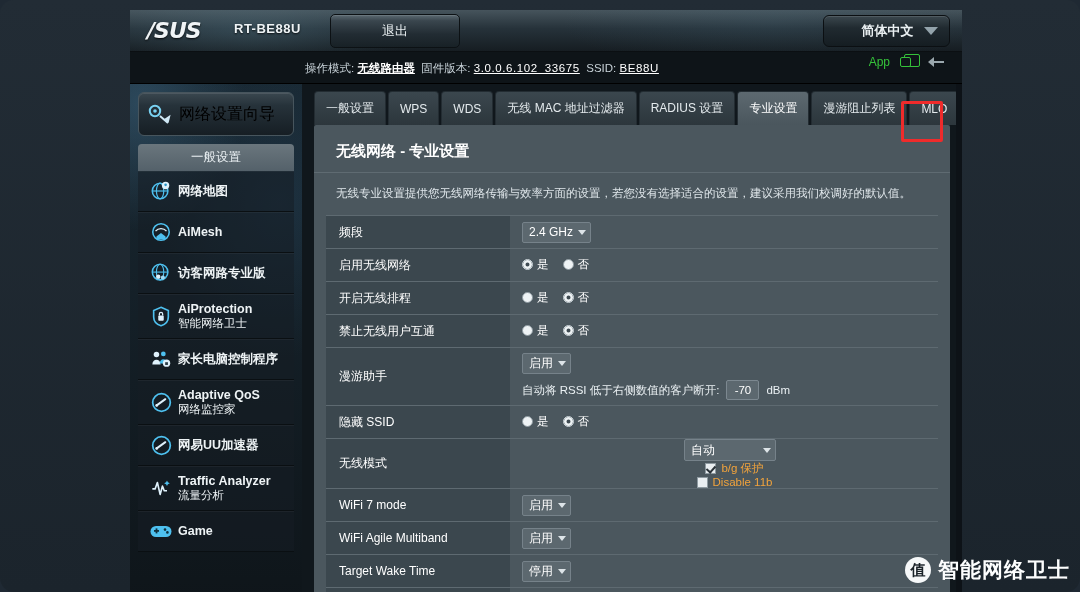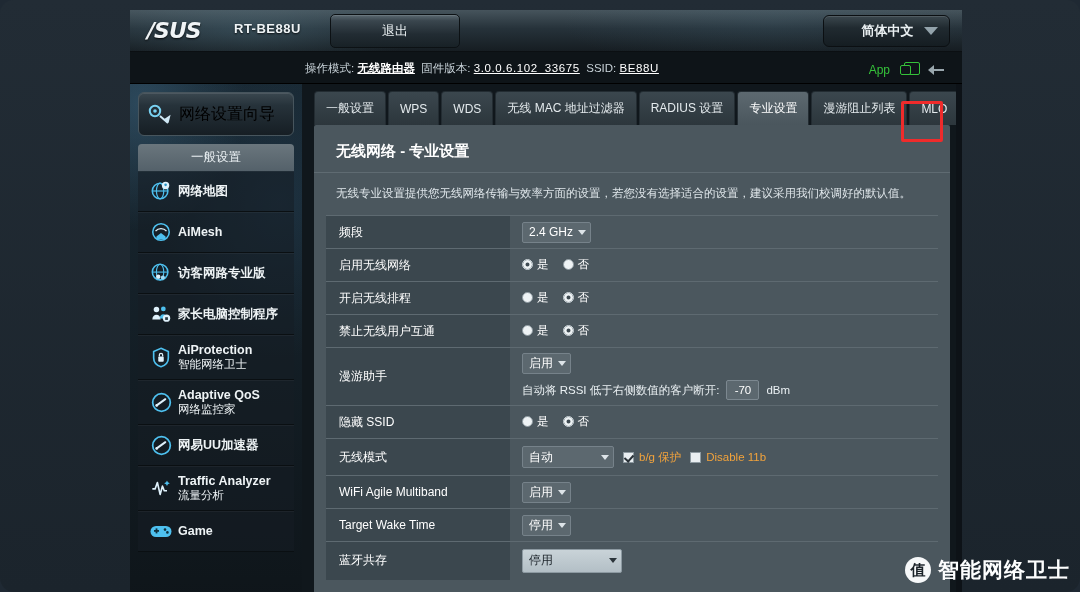--- a/index.html
+++ b/index.html
@@ -80,21 +80,21 @@
     position: relative; height: 32px;
     background: #0e1418;
     border-bottom: 1px solid #000;
   }
   .infostrip .txt {
     position: absolute; left: 175px; top: 9px;
     font-size: 11.5px; color: #c8d2d8; white-space: nowrap;
   }
   .infostrip .txt b { color:#fff; text-decoration: underline; font-weight: bold;}
   .infostrip .txt .und { color:#fff; text-decoration: underline; letter-spacing:.6px;}
-  .top-icons { position: absolute; right: 16px; top: 10px; display: flex; align-items: center; gap: 10px; }
+  .top-icons { position: absolute; right: 16px; top: 2px; display: flex; align-items: center; gap: 10px; }
   .app-link { color: #35c23a; font-size: 12px; cursor: pointer; }
   .ico-monitor { width: 18px; height: 16px; position: relative; cursor: pointer;}
   .ico-monitor:before {
     content:""; position:absolute; left:4px; top:0; width:14px; height:11px;
     border:1.6px solid #35c23a; border-radius:2px;
   }
   .ico-monitor:after {
     content:""; position:absolute; left:0; top:3px; width:9px; height:8px;
     border:1.6px solid #35c23a; border-radius:2px; background:#0e1418;
   }
@@ -238,21 +238,21 @@
     width: 33px; height: 20px; background: #5c686f; border:1px solid #7c8890;
     color:#fff; font-size:11.5px; text-align:center; line-height:18px; border-radius:2px;
   }
   .chk-wrap { display:inline-flex; align-items:center; gap:5px; margin-left:9px;}
   .chk { width:11px;height:11px;background:#e9eef1;border:1px solid #8e9aa1;display:inline-block;position:relative;}
   .chk.on:after{
     content:"";position:absolute;left:2px;top:0px;width:4px;height:7px;
     border:solid #2a3238;border-width:0 2px 2px 0;transform:rotate(42deg);
   }
   .chk-lbl { color:#f2a33c; font-size:11.5px; }
-  .cell-flex { display:flex; align-items:center; }
+  .cell-flex { display:flex; align-items:center;flex-direction:column; }
   
   .annot-box {
     position: absolute; left: 771px; top: 91px; width: 42px; height: 41px;
     border: 3px solid #ef2b2b; border-radius: 2px;
     pointer-events: none; z-index: 40;
   }
   
   .watermark {
     position: absolute; right: 10px; bottom: 8px;
     display: flex; align-items: center; gap: 7px; z-index: 50;
@@ -349,46 +349,46 @@
                   <circle cx="11" cy="11" r="8.5" fill="none" stroke="#4ec0ef" stroke-width="1.7"></circle>
                   <ellipse cx="11" cy="11" rx="4" ry="8.5" fill="none" stroke="#4ec0ef" stroke-width="1.2"></ellipse>
                   <line x1="2.5" y1="11" x2="19.5" y2="11" stroke="#4ec0ef" stroke-width="1.2"></line>
                   <circle cx="9" cy="16" r="2.4" fill="#dff1fb"></circle>
                   <circle cx="14" cy="17" r="2.2" fill="#9fd9f2"></circle>
                 </svg>
             </span>
             <span class="mi-text single">访客网路专业版</span>
           </div>
 
+          <div class="menu-item" style="height:45px">
+            <span class="mi-icon">
+              <svg width="22" height="23" viewBox="0 0 24 24">
+                  <path d="M12 2 L20 5.5 v7 c0 5-4 8.3-8 9.5 -4-1.2-8-4.5-8-9.5v-7z" fill="none" stroke="#4ec0ef" stroke-width="1.8"></path>
+                  <rect x="9" y="11" width="6" height="5.5" rx="1" fill="#dff1fb"></rect>
+                  <path d="M10.2 11 v-1.6a1.8 1.8 0 0 1 3.6 0V11" fill="none" stroke="#dff1fb" stroke-width="1.4"></path>
+                </svg>
+            </span>
+            <span class="mi-text">
+              <span class="l1">AiProtection</span>
+              <span class="l2">智能网络卫士</span>
+            </span>
+          </div>
+
           <div class="menu-item">
             <span class="mi-icon">
               <svg width="23" height="22" viewBox="0 0 24 24">
                   <circle cx="6.5" cy="7" r="3" fill="#dff1fb"></circle>
                   <path d="M2 18c0-3.3 2-5.3 4.5-5.3S11 14.7 11 18z" fill="#dff1fb"></path>
                   <circle cx="14" cy="6.5" r="2.6" fill="#4ec0ef"></circle>
                   <path d="M10 17c0-3 1.8-4.8 4-4.8s4 1.8 4 4.8z" fill="#4ec0ef"></path>
                   <circle cx="17.5" cy="16.5" r="4" fill="#dff1fb"></circle>
                   <rect x="16" y="15.5" width="3" height="3" fill="#2a3a44"></rect>
                 </svg>
             </span>
             <span class="mi-text single">家长电脑控制程序</span>
-          </div>
-
-          <div class="menu-item" style="height:45px">
-            <span class="mi-icon">
-              <svg width="22" height="23" viewBox="0 0 24 24">
-                  <path d="M12 2 L20 5.5 v7 c0 5-4 8.3-8 9.5 -4-1.2-8-4.5-8-9.5v-7z" fill="none" stroke="#4ec0ef" stroke-width="1.8"></path>
-                  <rect x="9" y="11" width="6" height="5.5" rx="1" fill="#dff1fb"></rect>
-                  <path d="M10.2 11 v-1.6a1.8 1.8 0 0 1 3.6 0V11" fill="none" stroke="#dff1fb" stroke-width="1.4"></path>
-                </svg>
-            </span>
-            <span class="mi-text">
-              <span class="l1">AiProtection</span>
-              <span class="l2">智能网络卫士</span>
-            </span>
           </div>
 
           <div class="menu-item" style="height:45px">
             <span class="mi-icon">
               <svg width="23" height="23" viewBox="0 0 24 24">
                   <circle cx="12" cy="12" r="9.2" fill="none" stroke="#4ec0ef" stroke-width="1.8"></circle>
                   <path d="M7 15 L16 8.5" stroke="#dff1fb" stroke-width="2" stroke-linecap="round"></path>
                   <circle cx="7" cy="15" r="1.4" fill="#dff1fb"></circle>
                 </svg>
             </span>
@@ -563,20 +563,29 @@
                       <span class="chk-lbl">b/g 保护</span>
                     </span>
                     <span class="chk-wrap">
                       <i class="chk"></i>
                       <span class="chk-lbl">Disable 11b</span>
                     </span>
                   </span>
                 </td>
               </tr>
 
+              <tr>
+                <td class="k">WiFi 7 mode</td>
+                <td class="v">
+                  <span class="sel">
+                    <span>启用</span>
+                    <span class="cv"></span>
+                  </span>
+                </td>
+              </tr>
 
               <tr>
                 <td class="k">WiFi Agile Multiband</td>
                 <td class="v">
                   <span class="sel">
                     <span>启用</span>
                     <span class="cv"></span>
                   </span>
                 </td>
               </tr>

